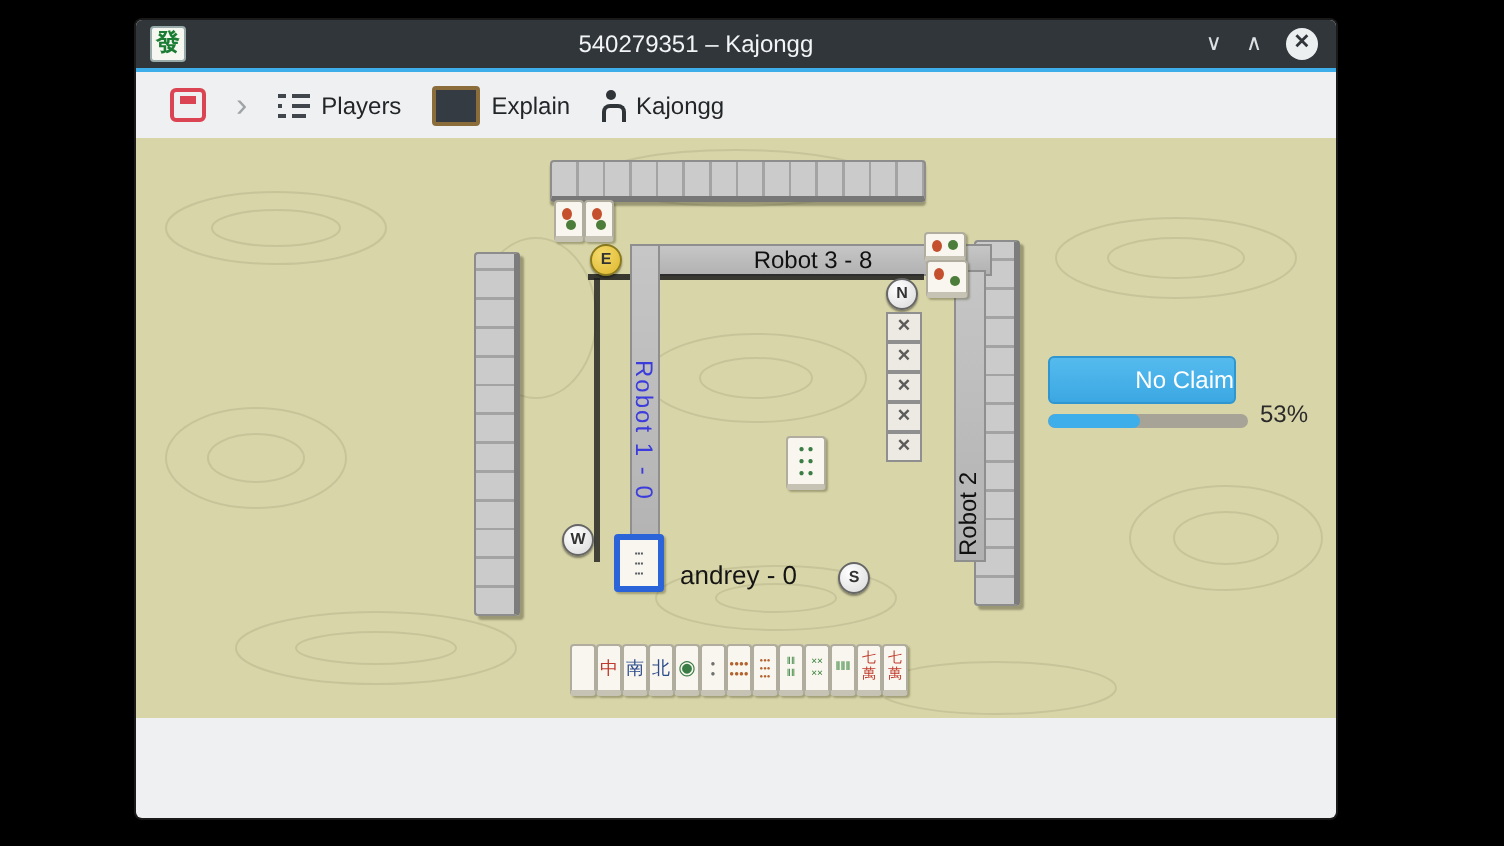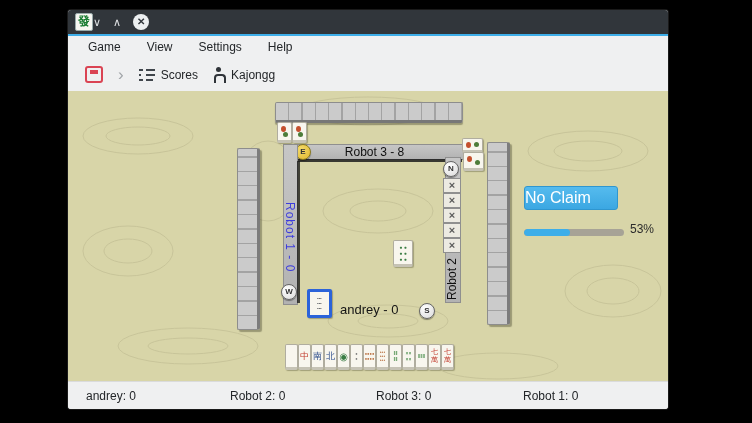--- a/index.html
+++ b/index.html
@@ -47,21 +47,21 @@
   
   .wall-top{position:absolute;left:207px;top:11px;width:186px;height:17px;border:1px solid #8d8d8d;
     background:repeating-linear-gradient(90deg,#cbcbcb 0 12px,#a3a3a3 12px 13.3px);
     border-bottom:3px solid #777;border-radius:2px;box-shadow:0 2px 1px rgba(40,40,20,.35);}
   .wall-v{position:absolute;width:19px;border:1px solid #8d8d8d;
     background:repeating-linear-gradient(0deg,#cbcbcb 0 13px,#a3a3a3 13px 14.4px);
     border-right:3px solid #7c7c7c;border-radius:2px;box-shadow:2px 2px 1px rgba(40,40,20,.35);}
   .wall-left{left:169px;top:57px;height:180px;}
   .wall-right{left:419px;top:51px;height:181px;}
   
-  .bar{position:absolute;background:linear-gradient(#c6c6c6,#b2b2b2);border:1px solid #8f8f8f;}
+  .bar{position:absolute;background:linear-gradient(#c6c6c6,#b2b2b2);border:1px solid #8f8f8f;margin-left:32px;}
   .bar-top{left:217px;top:53px;width:177px;height:14px;}
   .bar-top-label{position:absolute;left:0;right:0;top:0;text-align:center;font-size:12px;line-height:14px;color:#101010;}
   .bar-top-shadow{position:absolute;left:226px;top:68px;width:168px;height:3px;background:#1c1c1c;opacity:.85;}
   .bar-left{left:215px;top:53px;width:13px;height:159px;}
   .bar-left-shadow{position:absolute;left:229px;top:70px;width:3px;height:142px;background:#1c1c1c;opacity:.8;}
   .bar-left-label{position:absolute;left:0;top:32px;width:13px;height:120px;writing-mode:vertical-rl;
     font-size:12px;color:#3c3cdd;text-align:center;letter-spacing:1px;}
   .bar-right{left:377px;top:66px;width:14px;height:144px;}
   .bar-right-label{position:absolute;left:-1px;bottom:2px;width:14px;height:52px;writing-mode:vertical-rl;
     transform:rotate(180deg);font-size:12px;color:#101010;}
@@ -81,66 +81,65 @@
   .bonus-dot::after{content:"";position:absolute;right:3px;bottom:3px;width:5px;height:5px;border-radius:50%;background:#4d7d3a;}
   .xcol{position:absolute;left:375px;top:87px;display:flex;flex-direction:column;}
   .xtile{width:16px;height:13px;background:#eceae2;border:1px solid #8f8f8f;text-align:center;
          font-size:11px;line-height:12px;color:#5c5c5c;font-weight:bold;}
   .center-tile{left:325px;top:149px;width:18px;height:23px;position:absolute;}
   .focus-tile{left:239px;top:198px;width:19px;height:23px;position:absolute;border:3px solid #2b63d9 !important;}
   .andrey-label{position:absolute;left:272px;top:211px;font-size:13px;color:#141414;text-align:right;}
   .hand-row{position:absolute;left:217px;top:253px;display:flex;}
   .hand-row .tile{width:11px;height:22px;margin-right:0px;flex:none;}
   
-  .no-claim{position:absolute;left:456px;top:95px;width:92px;height:22px;background:linear-gradient(#55bbee,#3ba7e2);
-     border:1px solid #2f96cf;border-radius:3px;color:#ffffff;font-size:16px;text-align:left;line-height:22px;cursor:pointer;}
+  .no-claim{position:absolute;left:456px;top:109px;width:92px;height:22px;background:linear-gradient(#55bbee,#3ba7e2);
+     border:1px solid #2f96cf;border-radius:3px;color:#ffffff;font-size:12px;text-align:right;line-height:22px;cursor:pointer;}
   .ptrack{position:absolute;left:456px;top:138px;width:100px;height:7px;background:#a7a396;border-radius:4px;overflow:hidden;}
   .pfill{height:100%;background:#3daee9;border-radius:4px;}
   .plabel{position:absolute;left:562px;top:131px;font-size:12px;color:#2b2b2b;}
   
   .statusbar{position:relative;height:28px;background:#eff0f1;border-top:1px solid #dadbdc;font-size:12px;color:#232629;}
   .statusbar span{position:absolute;top:0;line-height:28px;}
   .st0{left:18px;} .st1{left:162px;} .st2{left:308px;} .st3{left:455px;}
 </style>
 </head>
 <body>
 
 <div id="screen">
   <div id="win">
 
     <div class="titlebar">
       <div class="app-icon">發</div>
+      <div class="win-title">540279351 – Kajongg</div>
       <div class="win-btns">
         <span class="win-glyph">∨</span>
         <span class="win-glyph">∧</span>
         <span class="close-circle">✕</span>
       </div>
     </div>
     <div class="accent"></div>
 
-    <div class="menubar">
-      <span class="menu-item">Game</span>
-      <span class="menu-item">View</span>
-      <span class="menu-item">Settings</span>
-      <span class="menu-item">Help</span>
-    </div>
 
     <div class="toolbar">
       <div class="red-icon"></div>
       <span class="chevron">›</span>
       <div class="tb-group">
         <div class="scores-icon">
             <i></i>
             <i></i>
             <i></i>
             <i></i>
             <i></i>
             <i></i>
           </div>
-        <span>Scores</span>
+        <span>Players</span>
+      </div>
+      <div class="tb-group">
+        <div class="explain-icon"></div>
+        <span>Explain</span>
       </div>
       <div class="tb-group">
         <div class="players-icon"></div>
         <span>Kajongg</span>
       </div>
     </div>
 
     <div class="gamearea">
       <svg class="texture" width="600" height="290">
         <g fill="none" stroke="#b4b088" stroke-width="1" opacity="0.45">
@@ -265,20 +264,14 @@
           </div>
         </div>
 
       <div class="no-claim">No Claim</div>
       <div class="ptrack">
         <div class="pfill" style="width: 46%;"></div>
       </div>
       <div class="plabel">53%</div>
     </div>
 
-    <div class="statusbar">
-      <span class="st0">andrey: 0</span>
-      <span class="st1">Robot 2: 0</span>
-      <span class="st2">Robot 3: 0</span>
-      <span class="st3">Robot 1: 0</span>
-    </div>
   </div>
 </div>
 
 </body></html>

